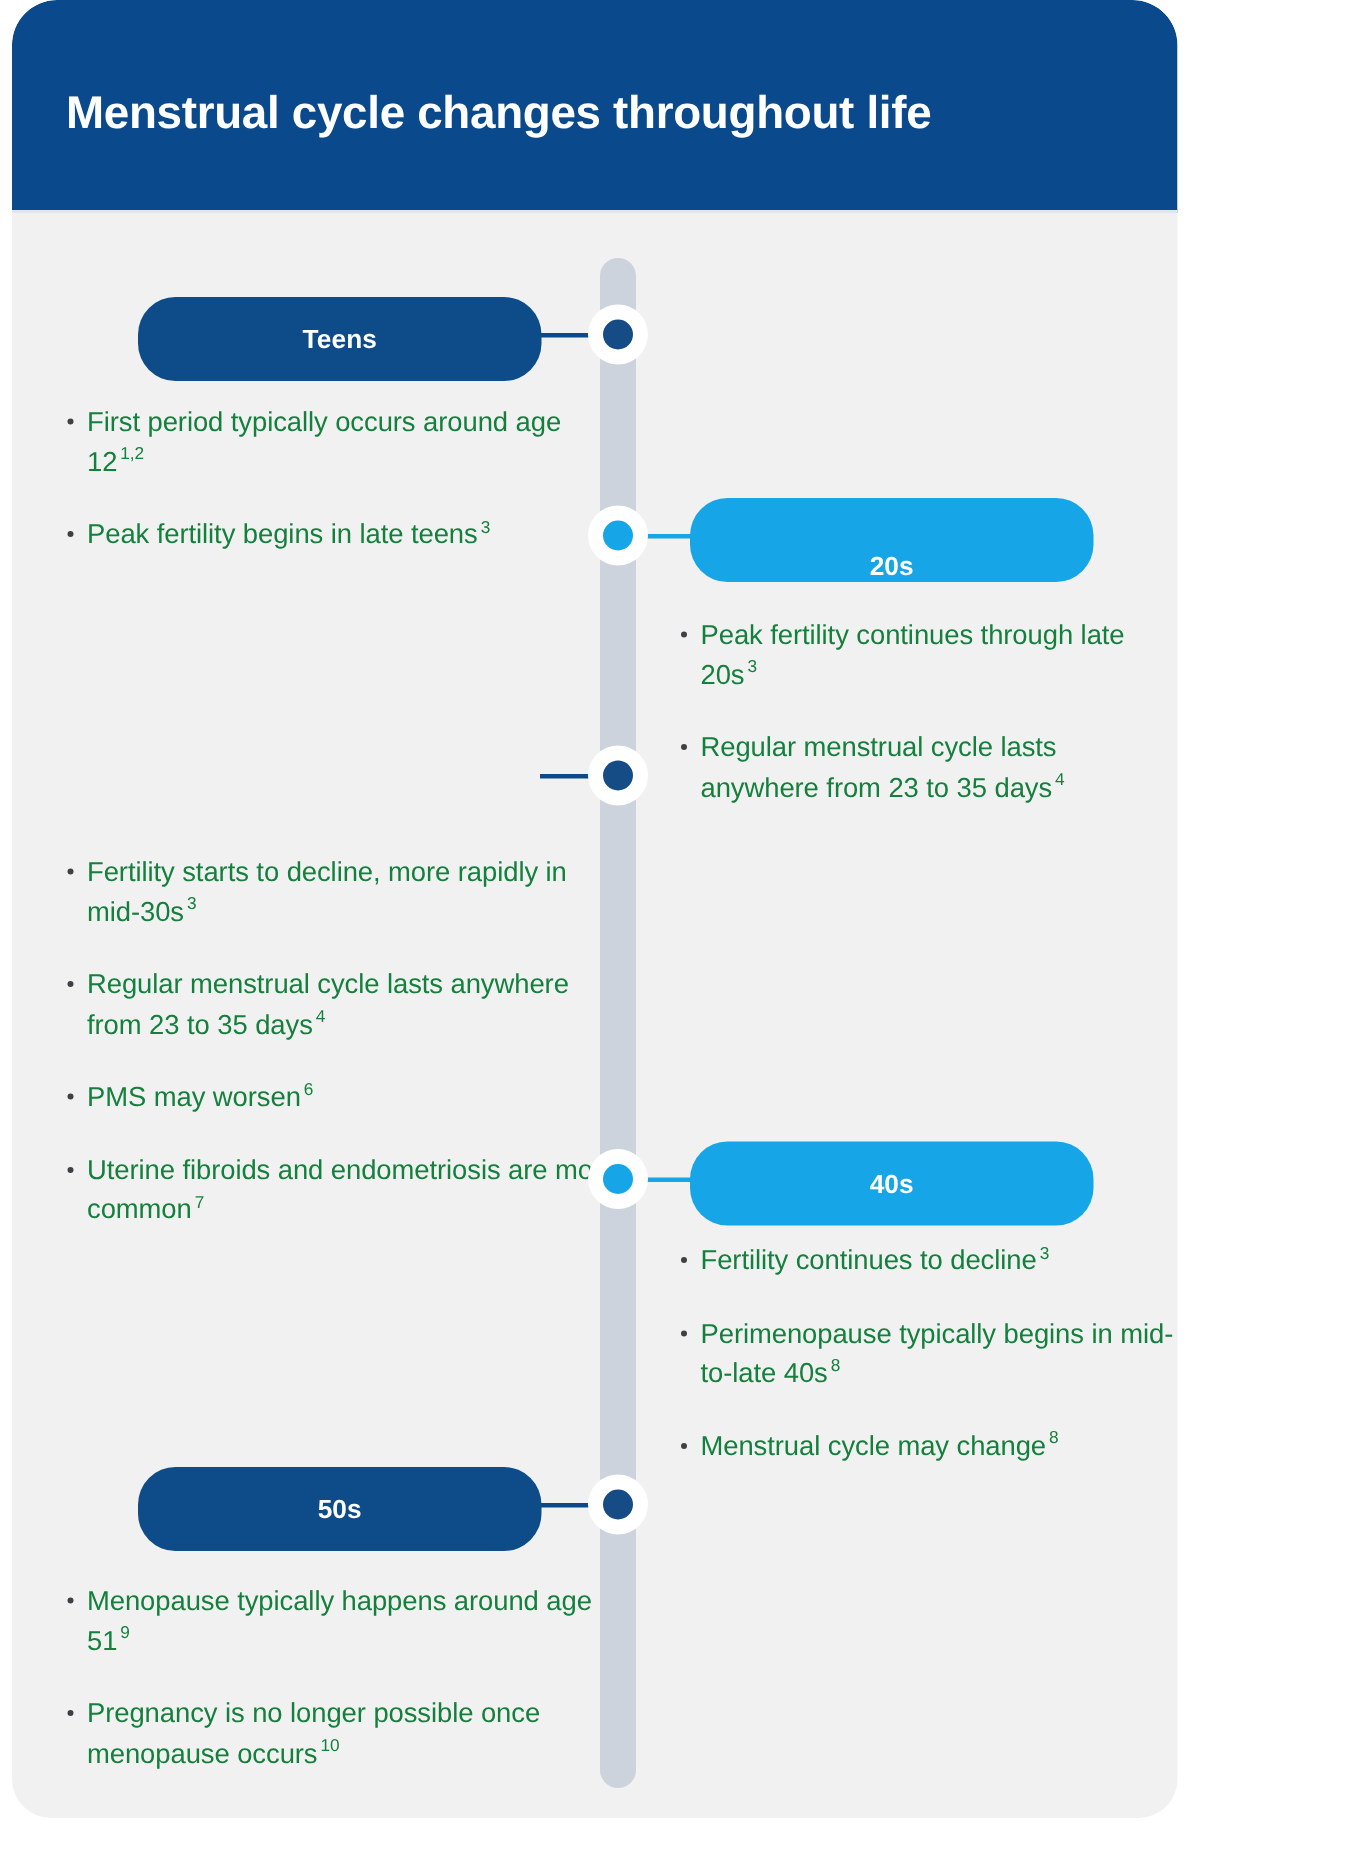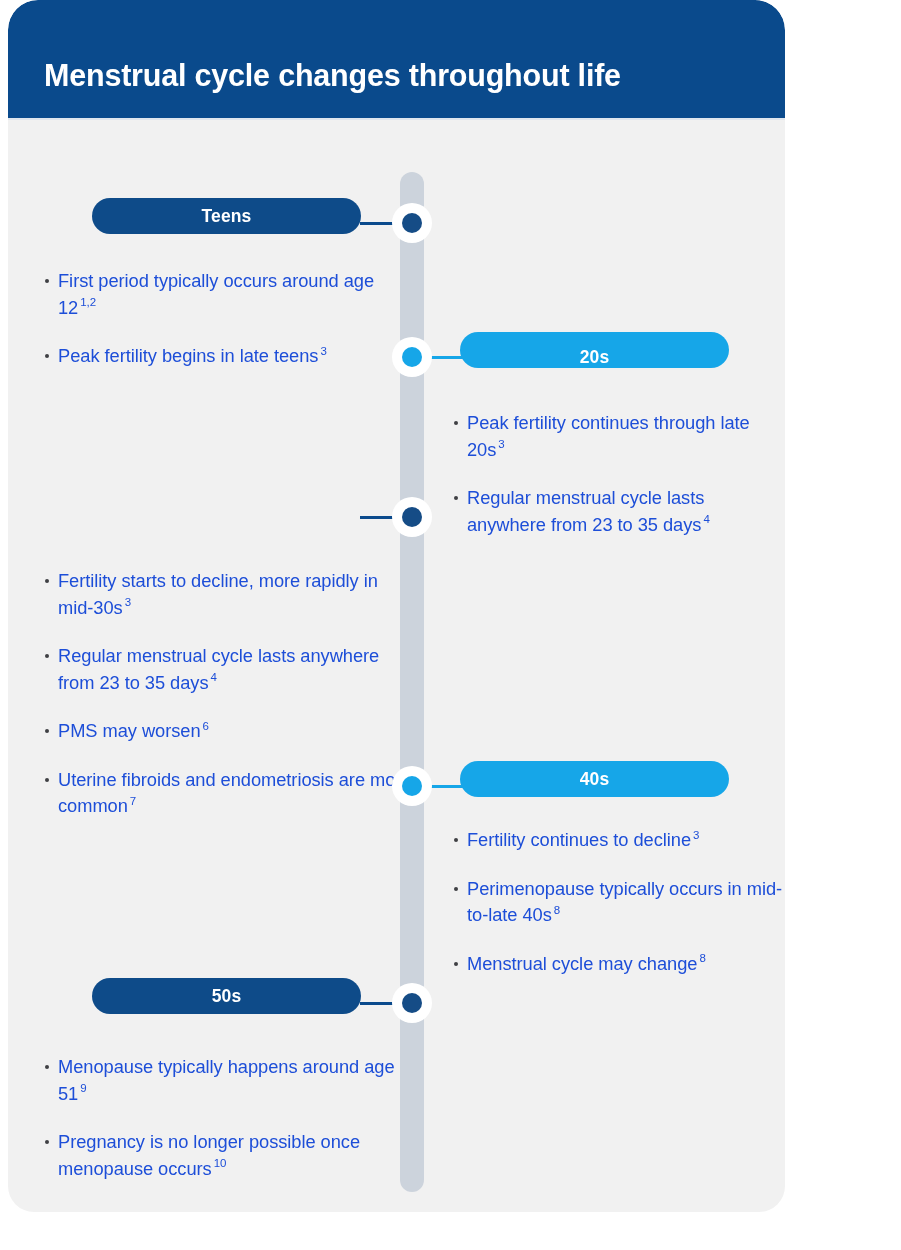--- a/index.html
+++ b/index.html
@@ -27,21 +27,21 @@
     border-radius: 30px 30px 26px 26px;
     overflow: hidden;
   }
 
   
   #card-header {
     position: absolute;
     left: 0;
     top: 0;
     width: 777px;
-    height: 120px;
+    height: 142px;
     background: #0b4b8f;
     background-color: #0a4a8c;
     border-radius: 30px 30px 0 0;
     box-sizing: border-box;
   }
   #card-header::after {
     content: "";
     position: absolute;
     left: 0; right: 0; bottom: 0;
     height: 2px;
@@ -100,21 +100,21 @@
     border-radius: 50%;
   }
   .node-dot.navy { background: #154c86; }
   .node-dot.cyan { background: #16a6e8; }
 
   
   .stage-pill {
     position: absolute;
     top: 0;
     width: 269px;
-    height: 36px;
+    height: 56px;
     border-radius: 25px;
     display: flex;
     align-items: center;
     justify-content: center;
     color: #ffffff;
     font-size: 17.5px;
     font-weight: bold;
     letter-spacing: 0.1px;
     box-sizing: border-box;
   }
@@ -129,21 +129,21 @@
     margin: 0;
     padding: 0;
     list-style: none;
   }
   .bullets.left-col  { left: 36px;  width: 370px; }
   .bullets.right-col { left: 445px; width: 330px; }
 
   .bullets li {
     position: relative;
     padding-left: 14px;
-    color: #1d4ed8;
+    color: #15803d;
     font-size: 18.3px;
     line-height: 26.5px;
     letter-spacing: -0.05px;
     margin-bottom: 22px;
   }
   .bullets li:last-child { margin-bottom: 0; }
   .bullets li .bullet-dot {
     position: absolute;
     left: 1px;
     top: 11px;
@@ -240,21 +240,21 @@
   <div class="stage-pill cyan right" style="top:761px;">
     <span>40s</span>
   </div>
   <ul class="bullets right-col" style="top:827px;">
     <li>
       <span class="bullet-dot"></span>
       <span>Fertility continues to decline</span><sup>3</sup>
     </li>
     <li>
       <span class="bullet-dot"></span>
-      <span>Perimenopause typically occurs in mid-to-late 40s</span><sup>8</sup>
+      <span>Perimenopause typically begins in mid-to-late 40s</span><sup>8</sup>
     </li>
     <li>
       <span class="bullet-dot"></span>
       <span>Menstrual cycle may change</span><sup>8</sup>
     </li>
   </ul>
 
   <div class="node-row" style="top:978px;">
     <div class="connector-line navy" style="left:352px; width:58px;"></div>
     <div class="node-halo" style="left:384px;"></div>

